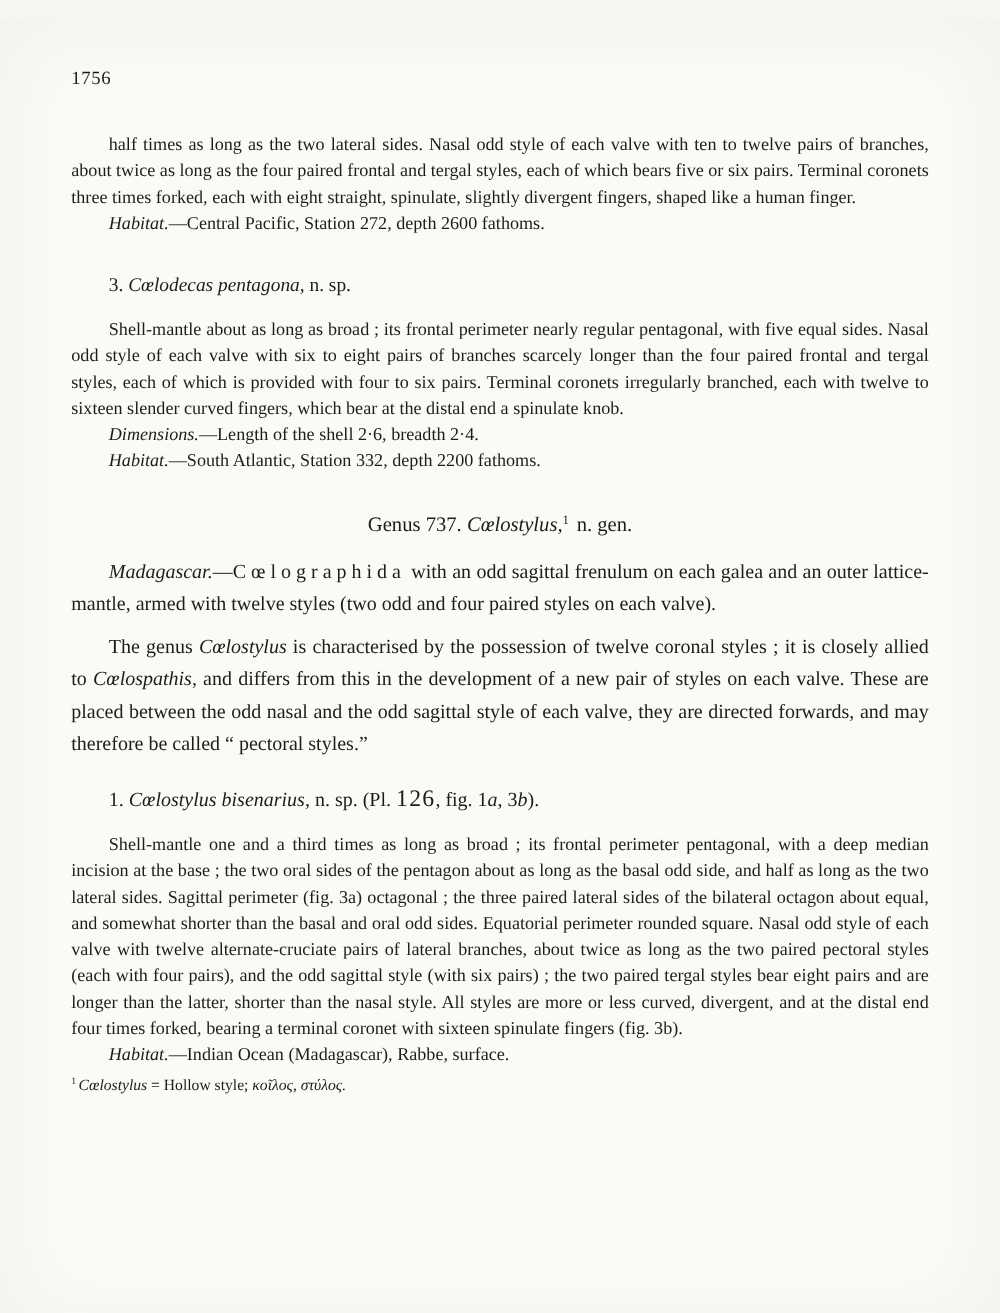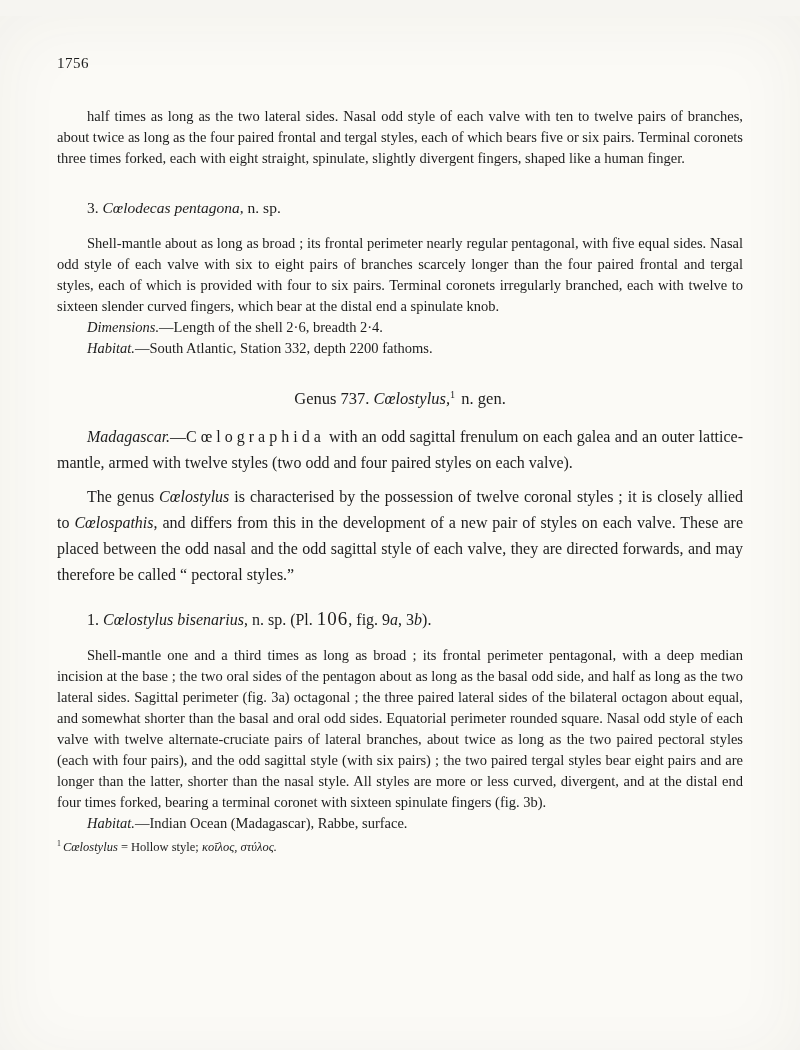--- a/index.html
+++ b/index.html
@@ -91,36 +91,37 @@
 
 <div class="page">
 
   <div class="page-header">
     <span class="page-num">1756</span>
   </div>
 
   <p class="para small">half times as long as the two lateral sides. Nasal odd style of each valve with ten to twelve pairs of branches, about twice as long as the four paired frontal and tergal styles, each of which bears five or six pairs. Terminal coronets three times forked, each with eight straight, spinulate, slightly divergent fingers, shaped like a human finger.</p>
 
 
+  <p class="detail small"><i>Habitat.</i><span>—Central Pacific, Station 272, depth 2600 fathoms.</span></p>
 
   <p class="sp-heading sp3-heading"><span>3. </span><i>Cœlodecas pentagona</i><span>, n. sp.</span></p>
 
   <p class="para small">Shell-mantle about as long as broad ; its frontal perimeter nearly regular pentagonal, with five equal sides. Nasal odd style of each valve with six to eight pairs of branches scarcely longer than the four paired frontal and tergal styles, each of which is provided with four to six pairs. Terminal coronets irregularly branched, each with twelve to sixteen slender curved fingers, which bear at the distal end a spinulate knob.</p>
 
   <p class="detail small"><i>Dimensions.</i><span>—Length of the shell 2·6, breadth 2·4.</span></p>
 
   <p class="detail small"><i>Habitat.</i><span>—South Atlantic, Station 332, depth 2200 fathoms.</span></p>
 
   <p class="genus-heading"><span>Genus 737. </span><i>Cœlostylus,</i><sup>1</sup><span> n. gen.</span></p>
 
   <p class="para large"><i>Madagascar.</i><span>—</span><span class="spaced-name">Cœlographida</span><span> with an odd sagittal frenulum on each galea and an outer lattice-mantle, armed with twelve styles (two odd and four paired styles on each valve).</span></p>
 
   <p class="para large desc-para"><span>The genus </span><i>Cœlostylus</i><span> is characterised by the possession of twelve coronal styles ; it is closely allied to </span><i>Cœlospathis</i><span>, and differs from this in the development of a new pair of styles on each valve. These are placed between the odd nasal and the odd sagittal style of each valve, they are directed forwards, and may therefore be called “ pectoral styles.”</span></p>
 
-  <p class="sp-heading sp1-heading"><span>1. </span><i>Cœlostylus bisenarius</i><span>, n. sp. (Pl. </span><span class="plate-num">106</span><span>, fig. 9</span><i>a</i><span>, 3</span><i>b</i><span>).</span></p>
+  <p class="sp-heading sp1-heading"><span>1. </span><i>Cœlostylus bisenarius</i><span>, n. sp. (Pl. </span><span class="plate-num">126</span><span>, fig. 1</span><i>a</i><span>, 3</span><i>b</i><span>).</span></p>
 
   <p class="para small">Shell-mantle one and a third times as long as broad ; its frontal perimeter pentagonal, with a deep median incision at the base ; the two oral sides of the pentagon about as long as the basal odd side, and half as long as the two lateral sides. Sagittal perimeter (fig. 3a) octagonal ; the three paired lateral sides of the bilateral octagon about equal, and somewhat shorter than the basal and oral odd sides. Equatorial perimeter rounded square. Nasal odd style of each valve with twelve alternate-cruciate pairs of lateral branches, about twice as long as the two paired pectoral styles (each with four pairs), and the odd sagittal style (with six pairs) ; the two paired tergal styles bear eight pairs and are longer than the latter, shorter than the nasal style. All styles are more or less curved, divergent, and at the distal end four times forked, bearing a terminal coronet with sixteen spinulate fingers (fig. 3b).</p>
 
 
   <p class="detail small"><i>Habitat.</i><span>—Indian Ocean (Madagascar), Rabbe, surface.</span></p>
 
   <p class="footnote"><sup>1</sup><i>Cœlostylus</i><span> = Hollow style; </span><i>κοῖλος, στύλος.</i></p>
 
 </div>
 

